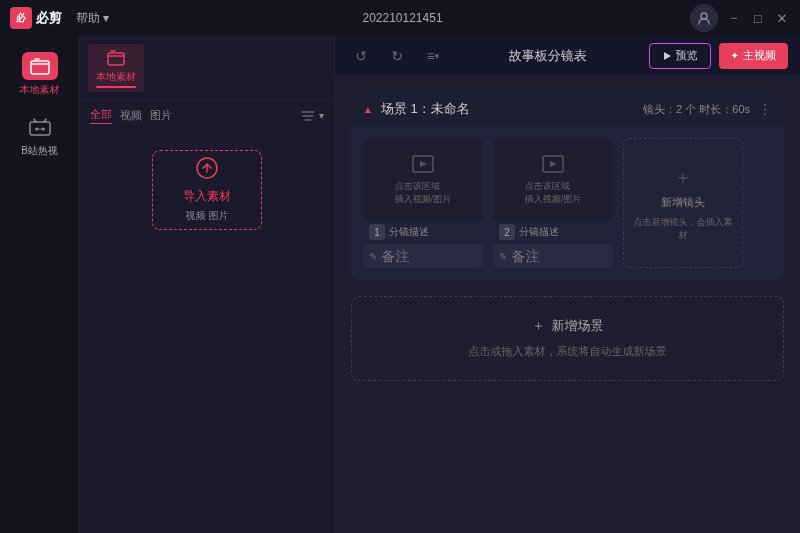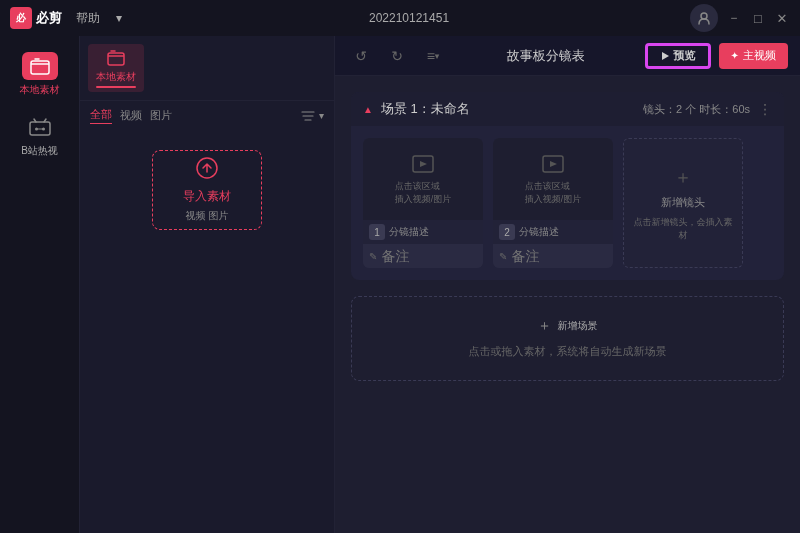--- a/index.html
+++ b/index.html
@@ -52,21 +52,21 @@
       font-size: 13px;
       font-weight: bold;
     }
     .menu-item {
       color: #aaa;
       font-size: 12px;
       cursor: pointer;
       padding: 4px 6px;
       display: flex;
       align-items: center;
-      gap: 16px;
+      gap: 3px;
     }
     .title-center {
       color: #aaa;
       font-size: 12px;
     }
     .title-bar-right {
       display: flex;
       align-items: center;
       gap: 8px;
     }
@@ -280,24 +280,23 @@
       height: 26px;
       padding: 0 12px;
       border-radius: 4px;
       display: flex;
       align-items: center;
       gap: 4px;
       cursor: pointer;
       font-size: 11px;
     }
     .btn-outline {
-      border: 3px solid #d946ef;
+      border: 1px solid #d946ef;
       color: #ccc;
       background: transparent;
-      font-weight: bold;
     }
     .btn-primary {
       background: #e83e5e;
       border: none;
       color: #fff;
     }
 
     
     .storyboard {
       flex: 1;
@@ -457,21 +456,21 @@
     .add-scene-title-row {
       display: flex;
       align-items: center;
       gap: 6px;
     }
     .add-scene-plus {
       font-size: 14px;
       color: #888;
     }
     .add-scene-label {
-      font-size: 10px;
+      font-size: 13px;
       color: #aaa;
     }
     .add-scene-sub {
       font-size: 11px;
       color: #666;
       text-align: left;
       line-height: 1.5;
     }
 
     

